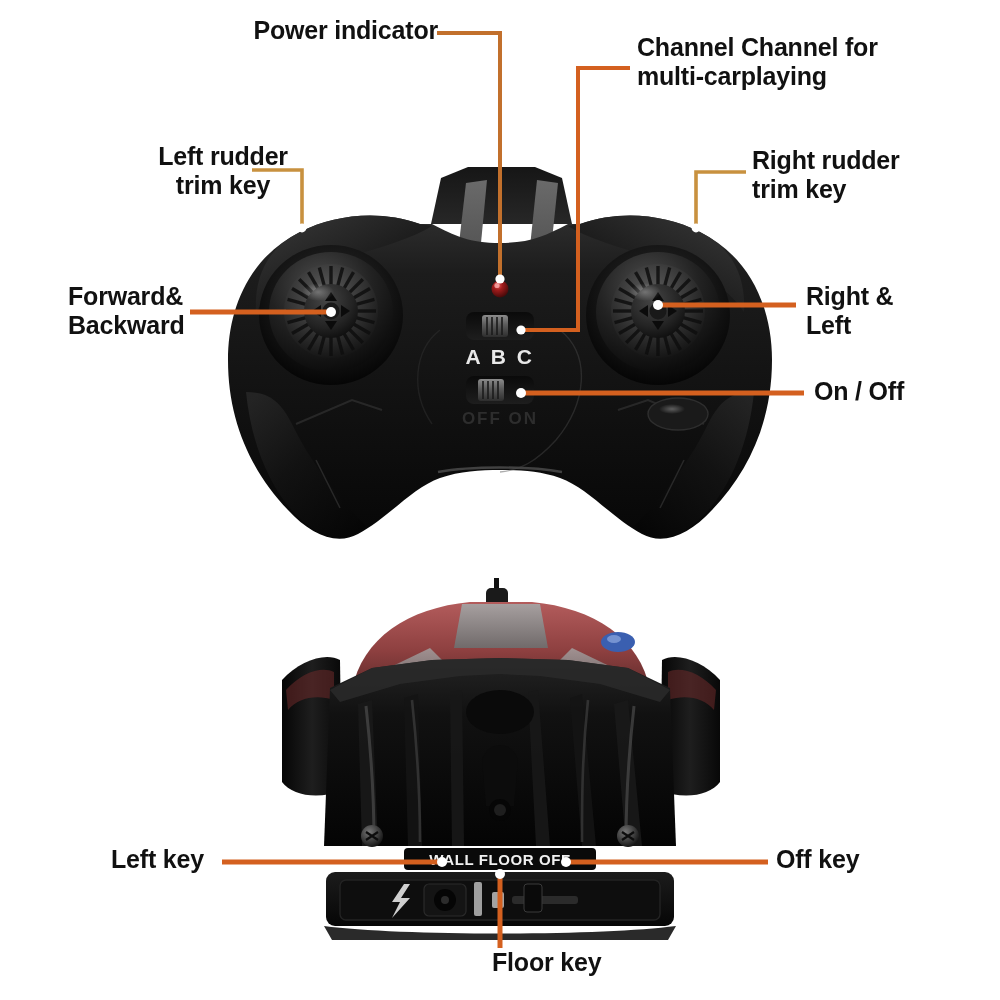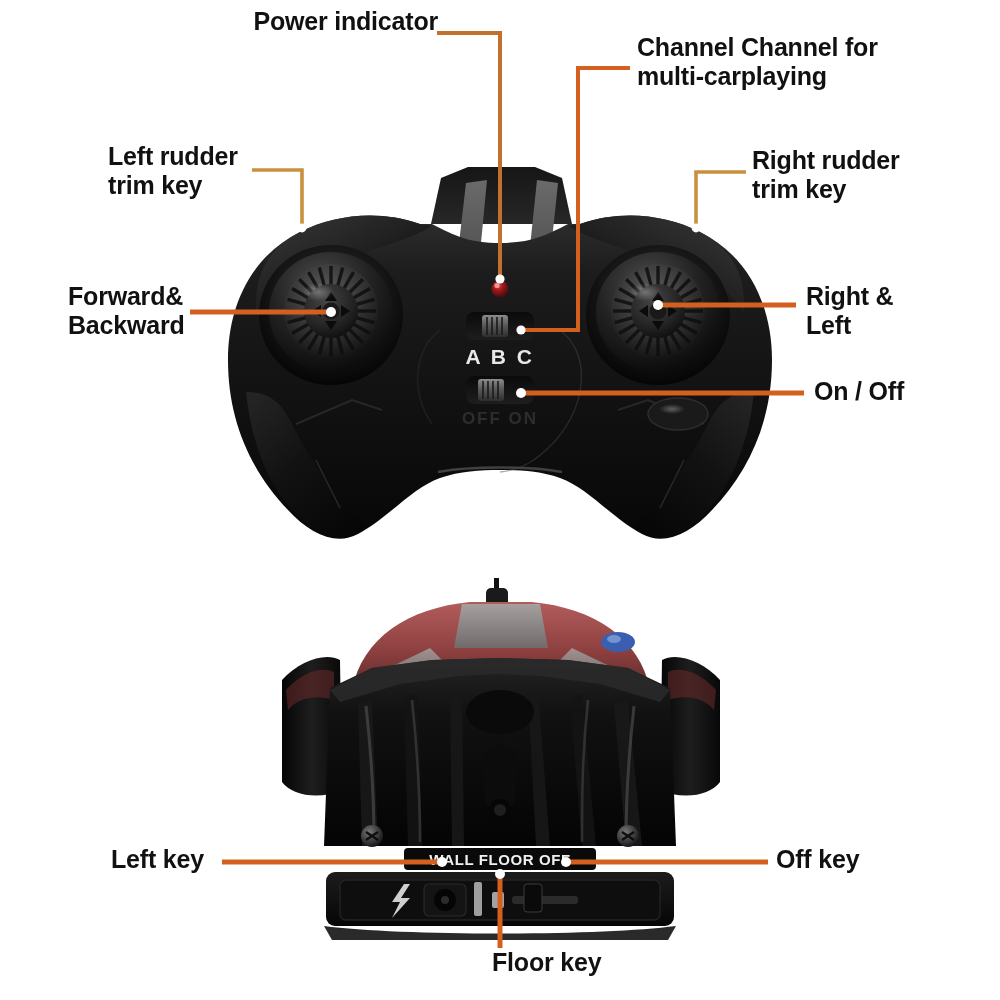--- a/index.html
+++ b/index.html
@@ -31,23 +31,23 @@
     font-weight: 600;
     line-height: 1.16;
     color: #111111;
     letter-spacing: -0.2px;
     white-space: pre-line;
   }
   .callout.r { text-align: right; }
   .callout.l { text-align: left; }
 
   
-  #lbl-power        { left: 238px; top: 7px;  width: 200px; }
+  #lbl-power        { left: 238px; top: 16px;  width: 200px; }
   #lbl-channel      { left: 637px; top: 33px;  width: 280px; }
-  #lbl-leftrudder   { left: 108px; top: 142px; width: 230px; }
+  #lbl-leftrudder   { left: 108px; top: 142px; width: 230px; text-align: center; }
   #lbl-rightrudder  { left: 752px; top: 146px; width: 230px; }
   #lbl-forward      { left: 68px;  top: 282px; width: 200px; }
   #lbl-rightleft    { left: 806px; top: 282px; width: 200px; }
   #lbl-onoff        { left: 814px; top: 377px; width: 200px; }
   #lbl-wall         { left: 111px; top: 845px; width: 200px; }
   #lbl-off          { left: 776px; top: 845px; width: 200px; }
   #lbl-floor        { left: 492px; top: 948px; width: 220px; }
 </style>
 </head>
 <body>

